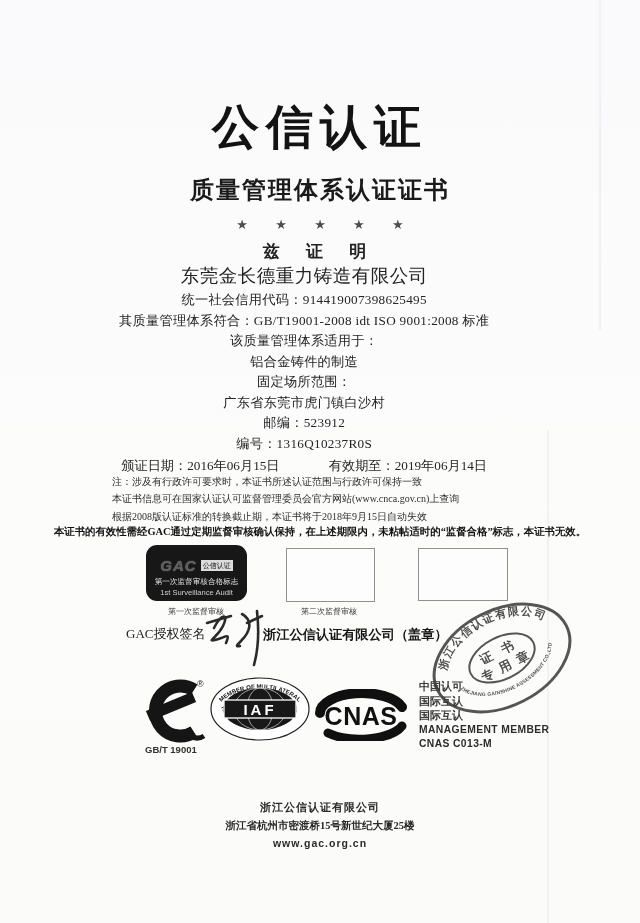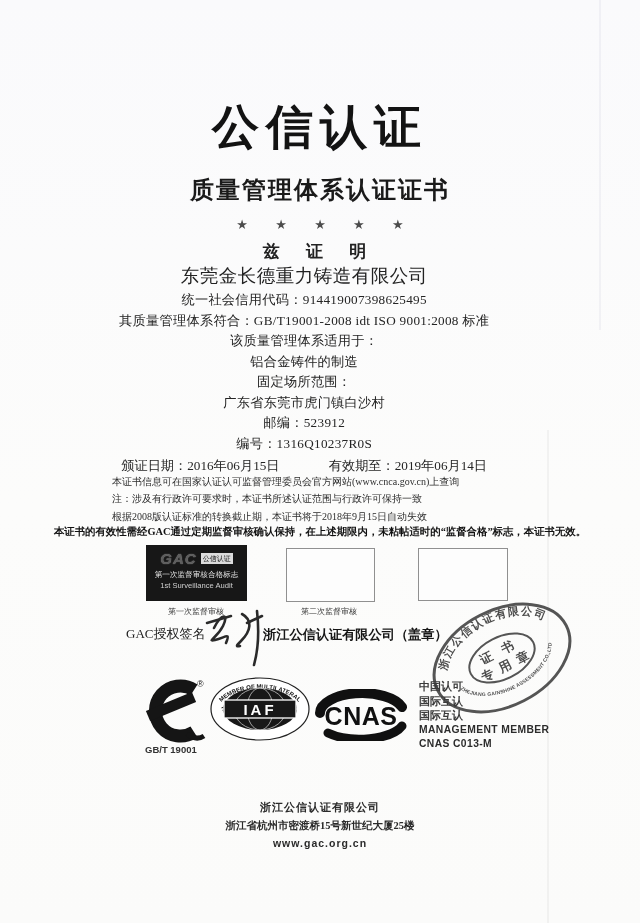--- a/index.html
+++ b/index.html
@@ -30,21 +30,21 @@
   .company{font-size:18.5px;color:#222;line-height:27px;letter-spacing:.5px;}
   .info-line{font-size:13.2px;line-height:20.5px;color:#242424;letter-spacing:.3px;}
   .date-row{margin-top:2px;font-size:13.2px;line-height:20px;color:#242424;}
   .date-row .expiry{margin-left:46px;}
 
   .notes{position:absolute;left:112px;top:473px;font-size:10px;line-height:17.3px;color:#2d2d2d;}
   .validity{position:absolute;top:525px;left:0;width:640px;text-align:center;
     font-size:10.4px;font-weight:700;color:#111;}
 
   .sticker{position:absolute;left:146px;top:545px;width:101px;height:56px;
-    background:#171717;border-radius:0;text-align:center;box-sizing:border-box;padding-top:4px;}
+    background:#171717;border-radius:11px;text-align:center;box-sizing:border-box;padding-top:11px;}
   .gac-row{display:flex;justify-content:center;align-items:center;height:18px;}
   .gac-word{font-family:"Liberation Sans",sans-serif;font-weight:900;font-style:italic;
     font-size:15px;color:#5d5d5d;letter-spacing:1px;text-shadow:0 0 1px #9a9a9a;}
   .gac-brand{background:#dcdcdc;color:#0c0c0c;font-size:7px;line-height:9px;
     padding:1px 2px;margin-left:4px;font-family:"Liberation Sans",sans-serif;}
   .st-line1{margin-top:3px;font-size:7.6px;color:#e3e3e3;font-family:"Liberation Sans",sans-serif;}
   .st-line2{margin-top:1px;font-size:7.6px;color:#cfcfcf;font-family:Liberation Sans, sans-serif;}
   .audit-box{position:absolute;background:#fdfdfd;border:1px solid #909090;}
   .box2{left:286px;top:548px;width:87px;height:52px;}
   .box3{left:418px;top:548px;width:88px;height:51px;}
@@ -99,22 +99,22 @@
     <div class="info-line">广东省东莞市虎门镇白沙村</div>
     <div class="info-line">邮编：523912</div>
     <div class="info-line">编号：1316Q10237R0S</div>
     <div class="date-row">
       <span>颁证日期：2016年06月15日</span>
       <span class="expiry">有效期至：2019年06月14日</span>
     </div>
   </div>
 
   <div class="notes">
+    <div>注：涉及有行政许可要求时，本证书所述认证范围与行政许可保持一致</div>
     <div>本证书信息可在国家认证认可监督管理委员会官方网站(www.cnca.gov.cn)上查询</div>
-    <div>注：涉及有行政许可要求时，本证书所述认证范围与行政许可保持一致</div>
     <div>根据2008版认证标准的转换截止期，本证书将于2018年9月15日自动失效</div>
   </div>
   <div class="validity">本证书的有效性需经GAC通过定期监督审核确认保持，在上述期限内，未粘帖适时的“监督合格”标志，本证书无效。</div>
 
   <div class="sticker">
     <div class="gac-row">
       <span class="gac-word">GAC</span>
       <span class="gac-brand">公信认证</span>
     </div>
     <div class="st-line1">第一次监督审核合格标志</div>

